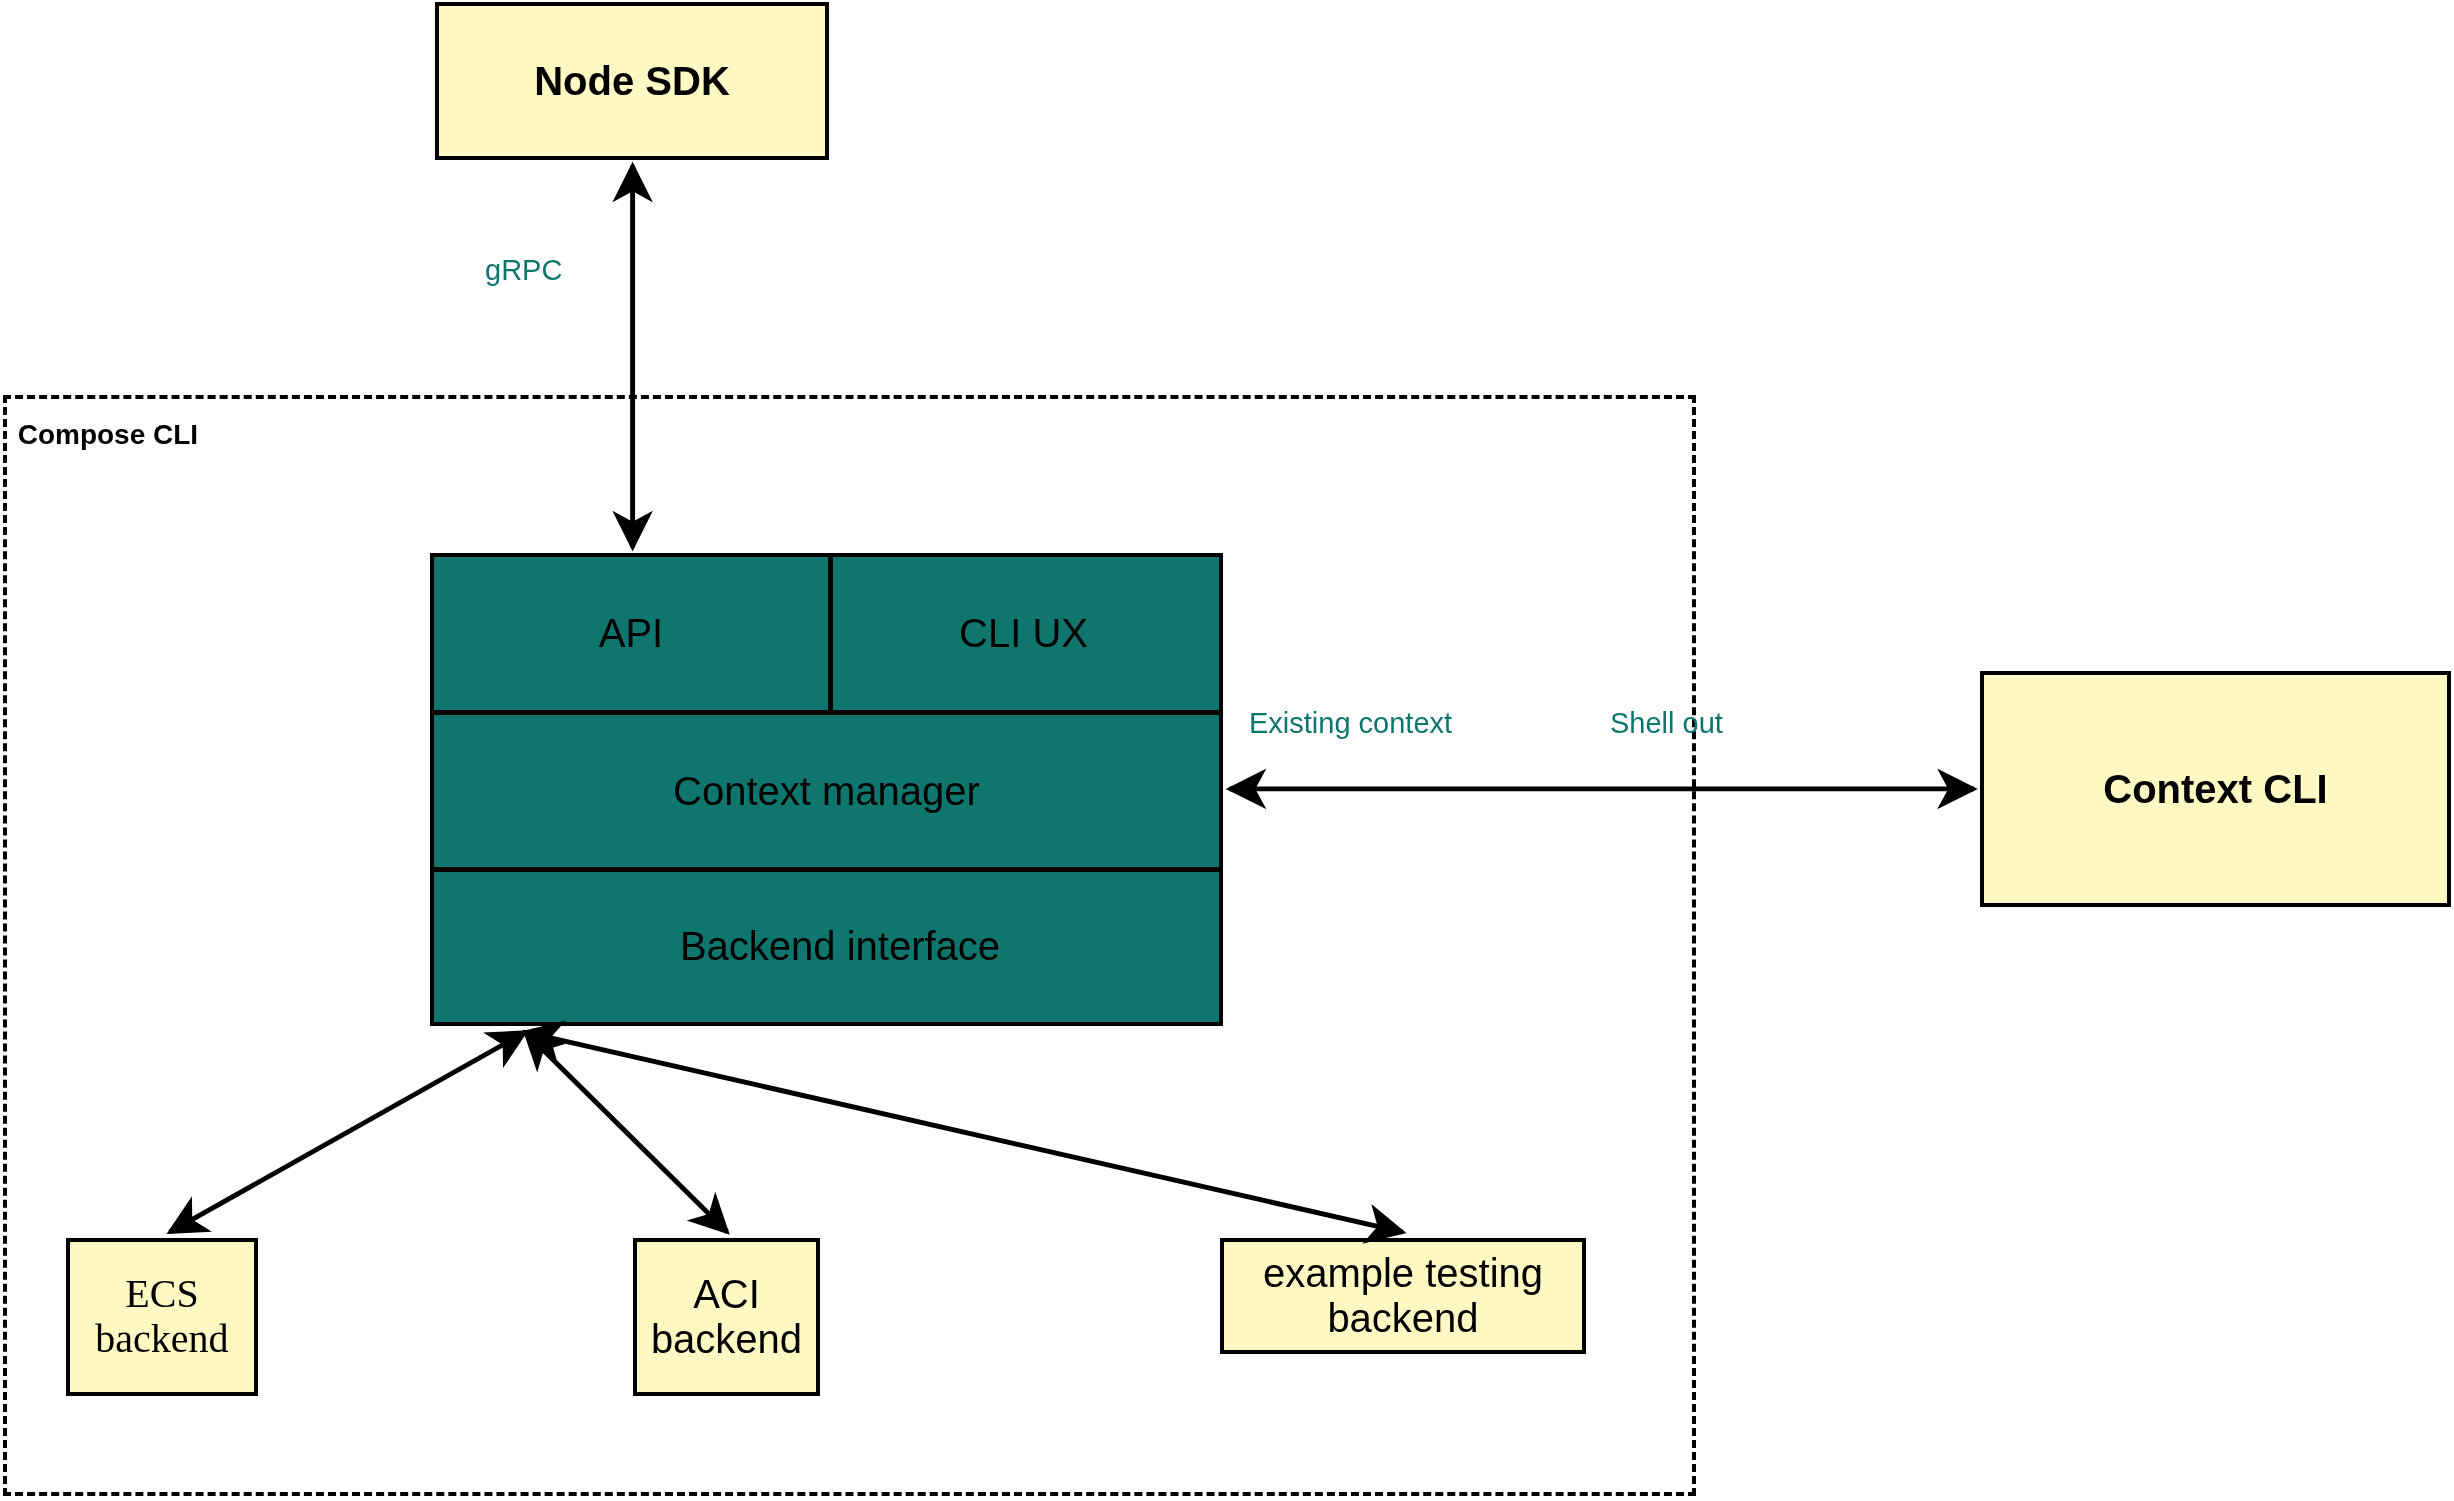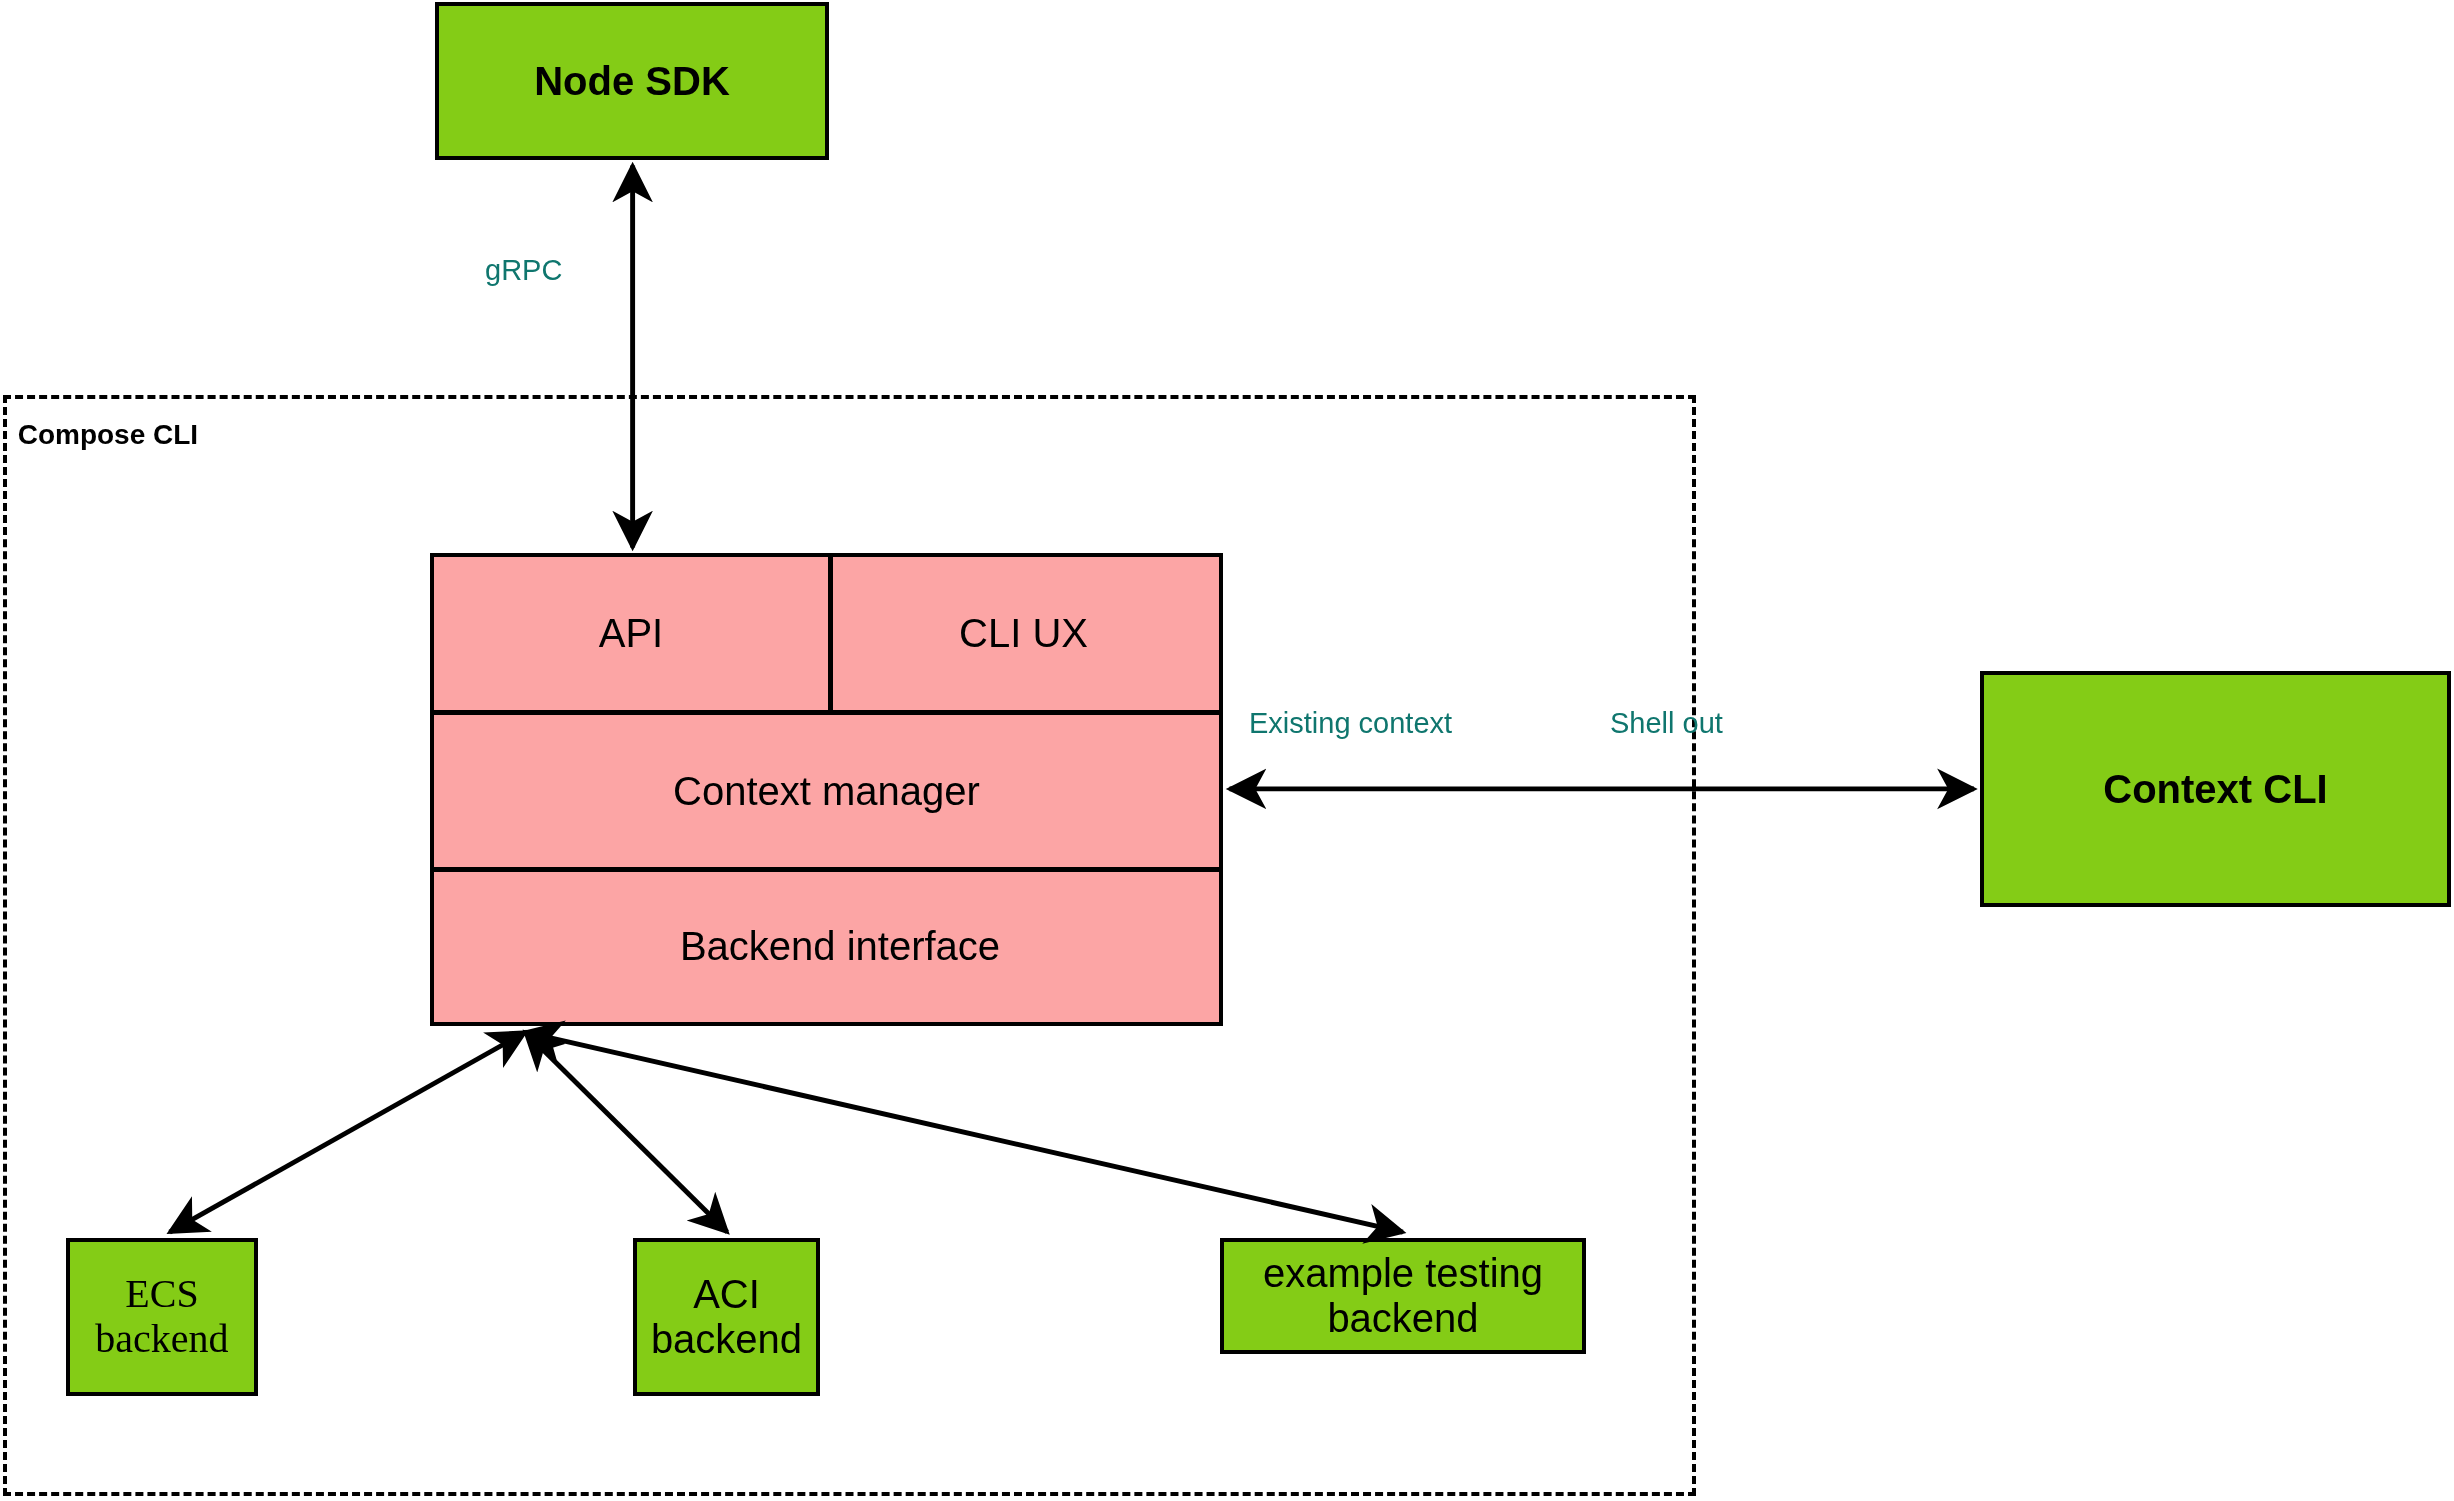--- a/index.html
+++ b/index.html
@@ -21,21 +21,21 @@
     position: absolute;
     left: 0;
     top: 0;
     width: 2455px;
     height: 1501px;
     overflow: visible;
   }
   .node-box {
     position: absolute;
     border: 4.9px solid #000000;
-    background: #84cc16;
+    background: #fef9c3;
     box-sizing: border-box;
     display: flex;
     align-items: center;
     justify-content: center;
     text-align: center;
   }
   .node-label {
     font-size: 40px;
     color: #000000;
     line-height: 1.12;
@@ -53,21 +53,21 @@
   .group-title {
     position: absolute;
     font-size: 28px;
     font-weight: bold;
     color: #000000;
     white-space: nowrap;
   }
   .stack {
     position: absolute;
     border: 4.9px solid #000000;
-    background: #fca5a5;
+    background: #0f766e;
     box-sizing: border-box;
   }
   .stack-row {
     position: absolute;
     left: 0;
     right: 0;
     display: flex;
     box-sizing: border-box;
   }
   .stack-cell {

